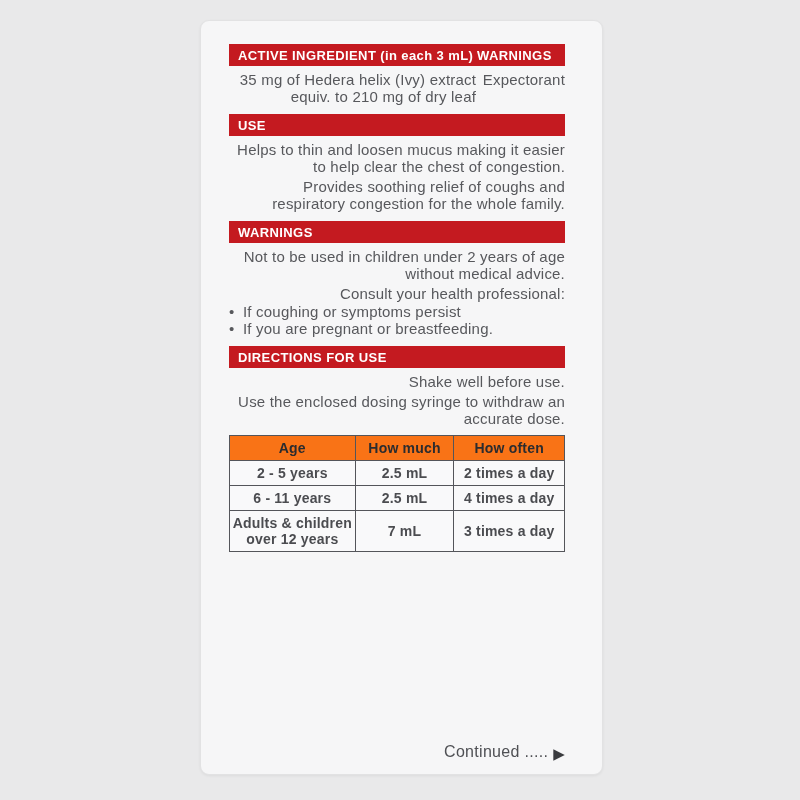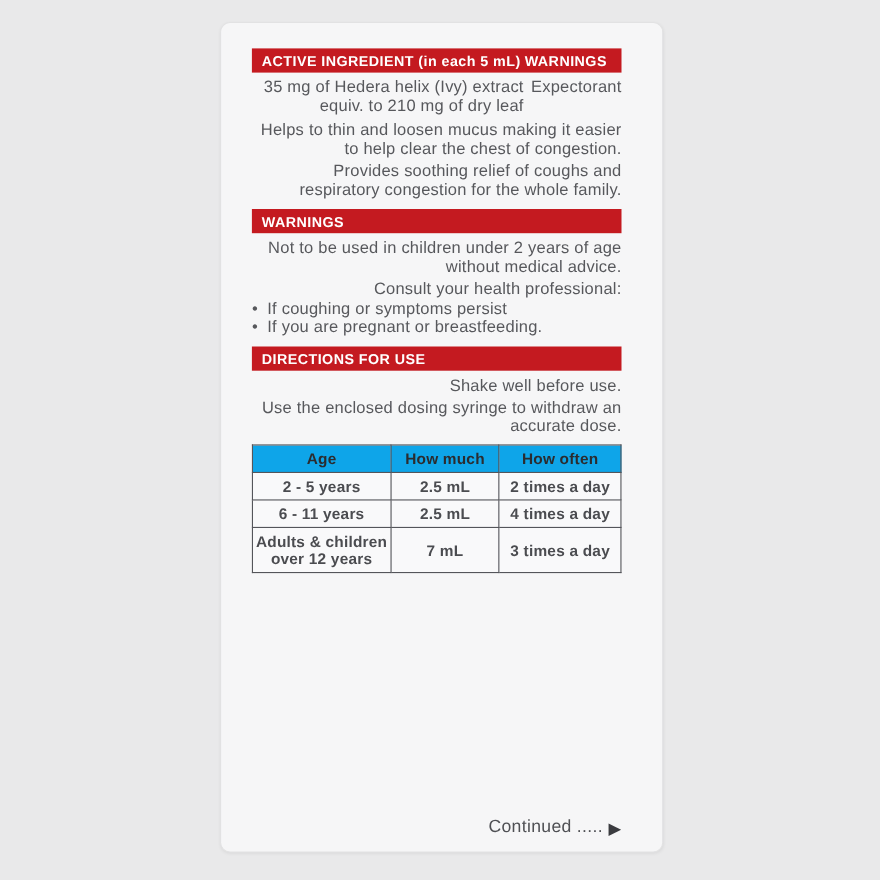--- a/index.html
+++ b/index.html
@@ -63,21 +63,21 @@
   table.dose-table th, table.dose-table td {
     border: 1px solid #54555a;
     text-align: center;
     font-weight: bold;
     padding: 4px 2px;
     font-size: 14px;
     line-height: 16px;
     letter-spacing: 0.2px;
   }
   table.dose-table th {
-    background: #0ea5e9;
+    background: #f97316;
     color: #2b2c2f;
     padding: 4px 2px;
   }
   table.dose-table td {
     color: #4b4c50;
     background: #f9f9fa;
     margin-left: 44px;
   }
   col.c1 { width: 37.5%; }
   col.c2 { width: 29.5%; }
@@ -99,28 +99,31 @@
     line-height: 1;
   }
 </style>
 </head>
 <body>
 
 <div class="panel">
   <div class="content">
 
     <div class="bar first">
-      <span>ACTIVE INGREDIENT (in each 5 mL)</span>
+      <span>ACTIVE INGREDIENT (in each 3 mL)</span>
       <span class="right-label">WARNINGS</span>
     </div>
     <div class="cols">
       <p class="body-text left-col">35 mg of Hedera helix (Ivy) extract equiv. to 210 mg of dry leaf</p>
       <p class="body-text right-col">Expectorant</p>
     </div>
 
+    <div class="bar">
+      <span>USE</span>
+    </div>
     <p class="body-text">Helps to thin and loosen mucus making it easier to help clear the chest of congestion.</p>
     <p class="body-text tight">Provides soothing relief of coughs and respiratory congestion for the whole family.</p>
 
     <div class="bar">
       <span>WARNINGS</span>
     </div>
     <p class="body-text">Not to be used in children under 2 years of age without medical advice.</p>
     <p class="body-text tight">Consult your health professional:</p>
     <ul class="bullets">
       <li>

